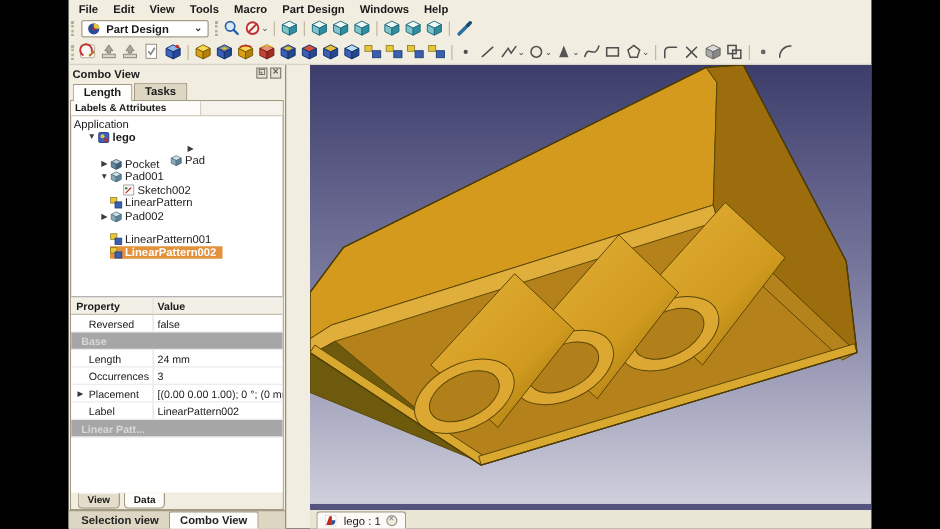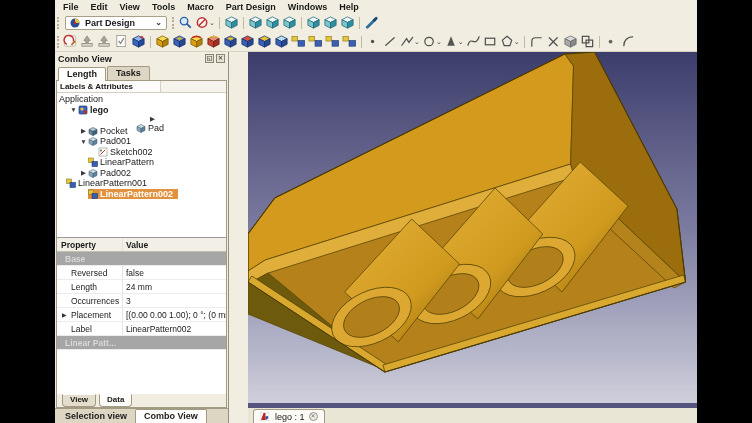--- a/index.html
+++ b/index.html
@@ -493,21 +493,21 @@
                 <span class="expander">▶</span>
                 <span class="sel-wrap">
                   <span class="t-icon"><svg width="10" height="10" viewBox="0 0 10 10">
                       <polygon points="1,3.5 5,1.5 9,3.5 5,5.5" fill="#cfe0e8" stroke="#4a6a7a" stroke-width="0.6"></polygon>
                       <polygon points="1,3.5 5,5.5 5,9.5 1,7.5" fill="#8aa8b8" stroke="#4a6a7a" stroke-width="0.6"></polygon>
                       <polygon points="9,3.5 5,5.5 5,9.5 9,7.5" fill="#5e8098" stroke="#4a6a7a" stroke-width="0.6"></polygon>
                     </svg></span>
                   <span class="tree-label">Pad002</span>
                 </span>
               </div>
-              <div class="tree-row" style="">
+              <div class="tree-row" style="padding-left: 22px; margin-top: 8px;">
                 <span class="expander"></span>
                 <span class="sel-wrap">
                   <span class="t-icon"><svg width="10" height="10" viewBox="0 0 10 10">
                       <rect x="0.5" y="1" width="5" height="4.5" fill="#e8c63a" stroke="#8a7a20" stroke-width="0.6"></rect>
                       <rect x="4" y="4.5" width="5.5" height="5" fill="#3a5fb0" stroke="#1e3a70" stroke-width="0.6"></rect>
                     </svg></span>
                   <span class="tree-label">LinearPattern001</span>
                 </span>
               </div>
               <div class="tree-row selected" style="padding-left: 22px;">
@@ -519,25 +519,25 @@
                     </svg></span>
                   <span class="tree-label">LinearPattern002</span>
                 </span>
               </div>
             </div>
           <div class="props" id="props">
               <div class="prow head">
                 <span class="pname">Property</span>
                 <span class="pvalue">Value</span>
               </div>
-              <div class="prow group">Base</div>
               <div class="prow">
                 <span class="pname">Reversed</span>
                 <span class="pvalue">false</span>
               </div>
+              <div class="prow group">Base</div>
               <div class="prow">
                 <span class="pname">Length</span>
                 <span class="pvalue">24 mm</span>
               </div>
               <div class="prow">
                 <span class="pname">Occurrences</span>
                 <span class="pvalue">3</span>
               </div>
               <div class="prow">
                 <span class="pname"><span class="pexp">▶</span>Placement</span>

